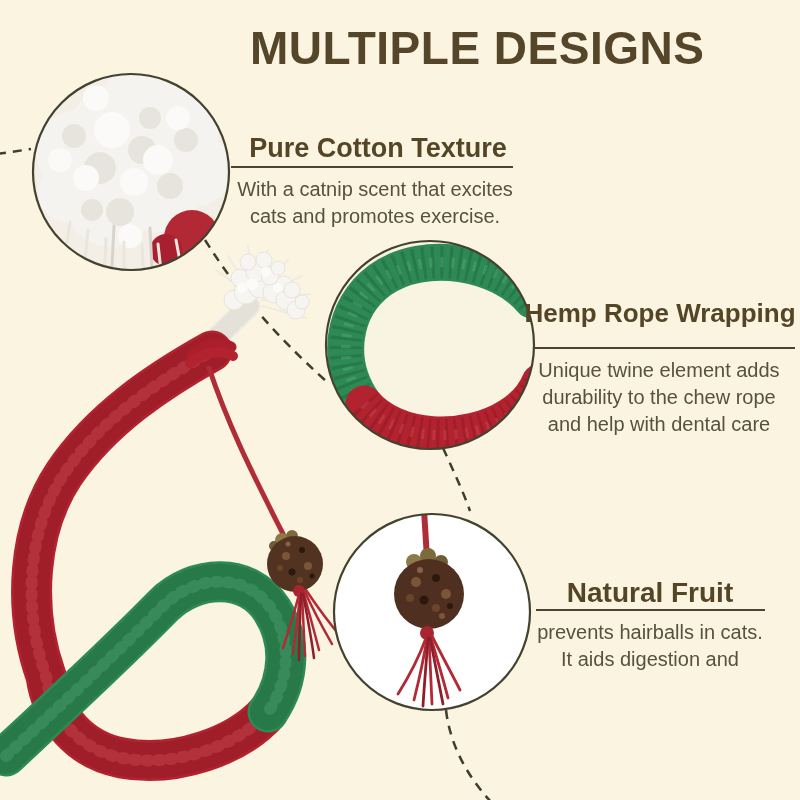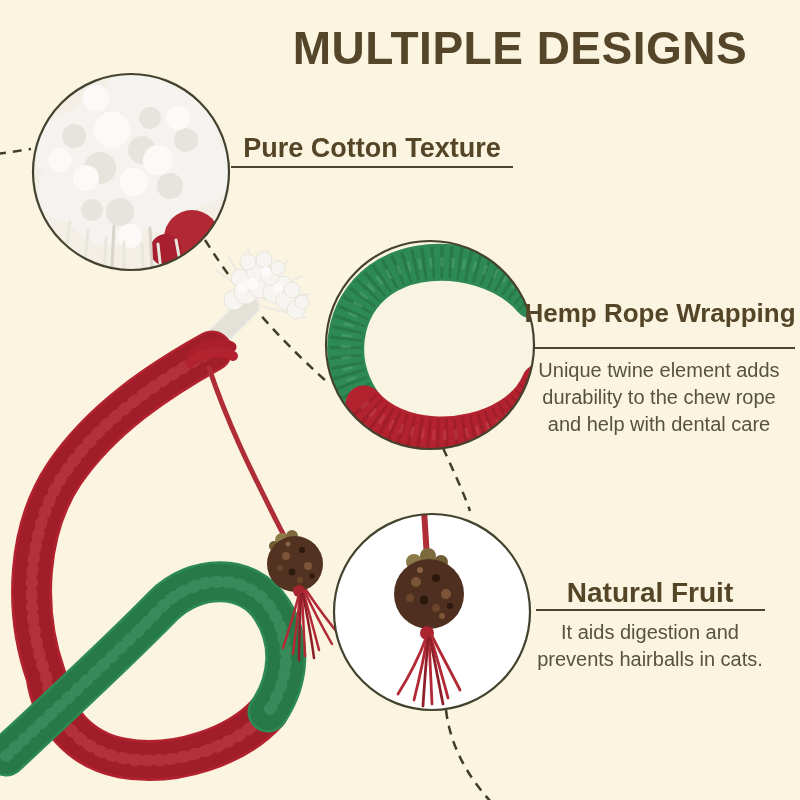--- a/index.html
+++ b/index.html
@@ -5,28 +5,28 @@
   html,body{margin:0;padding:0;}
   body{
     width:800px;height:800px;position:relative;overflow:hidden;
     background:#faf4e1;
     font-family:"Liberation Sans", sans-serif;
   }
   .stage{position:absolute;left:0;top:0;width:800px;height:800px;}
   svg.art{position:absolute;left:0;top:0;}
   .page-title{
     position:absolute;left:250px;top:22px;width:540px;
-    text-align:center;font-size:46px;line-height:52px;font-weight:bold;
+    text-align:left;font-size:46px;line-height:52px;font-weight:bold;
     color:#55462a;letter-spacing:0.5px;white-space:nowrap;
   }
   .callout-heading{
     position:absolute;text-align:center;font-weight:bold;
     color:#554527;white-space:nowrap;
   }
-  .h-cotton{left:222px;top:133px;width:300px;font-size:27px;}
+  .h-cotton{left:228px;top:133px;width:300px;font-size:27px;}
   .h-hemp{left:520px;top:298px;width:280px;font-size:26px;}
   .h-fruit{left:520px;top:577px;width:260px;font-size:28px;}
   .callout-underline{
     position:absolute;height:0;border-bottom:2px solid #4b4434;
   }
   .u-cotton{left:231px;top:166px;width:282px;}
   .u-hemp{left:534px;top:347px;width:261px;}
   .u-fruit{left:536px;top:609px;width:229px;}
   .callout-body{
     position:absolute;text-align:center;color:#57523e;
@@ -259,29 +259,33 @@
         </g>
       </g>
       <circle cx="432" cy="612" r="98" fill="none" stroke="#43422e" stroke-width="2.2"></circle>
     </g>
   </svg>
 
   <div class="page-title">MULTIPLE DESIGNS</div>
 
   <div class="callout-heading h-cotton">Pure Cotton Texture</div>
   <div class="callout-underline u-cotton"></div>
+  <div class="callout-body b-cotton">
+    <span>With a catnip scent that excites</span>
+    <span>cats and promotes exercise.</span>
+  </div>
 
   <div class="callout-heading h-hemp">Hemp Rope Wrapping</div>
   <div class="callout-underline u-hemp"></div>
   <div class="callout-body b-hemp">
     <span>Unique twine element adds</span>
     <span>durability to the chew rope</span>
     <span>and help with dental care</span>
   </div>
 
   <div class="callout-heading h-fruit">Natural Fruit</div>
   <div class="callout-underline u-fruit"></div>
   <div class="callout-body b-fruit">
+    <span>prevents hairballs in cats.</span>
     <span>It aids digestion and</span>
-    <span>prevents hairballs in cats.</span>
   </div>
 
 </div>
 
 </body></html>

